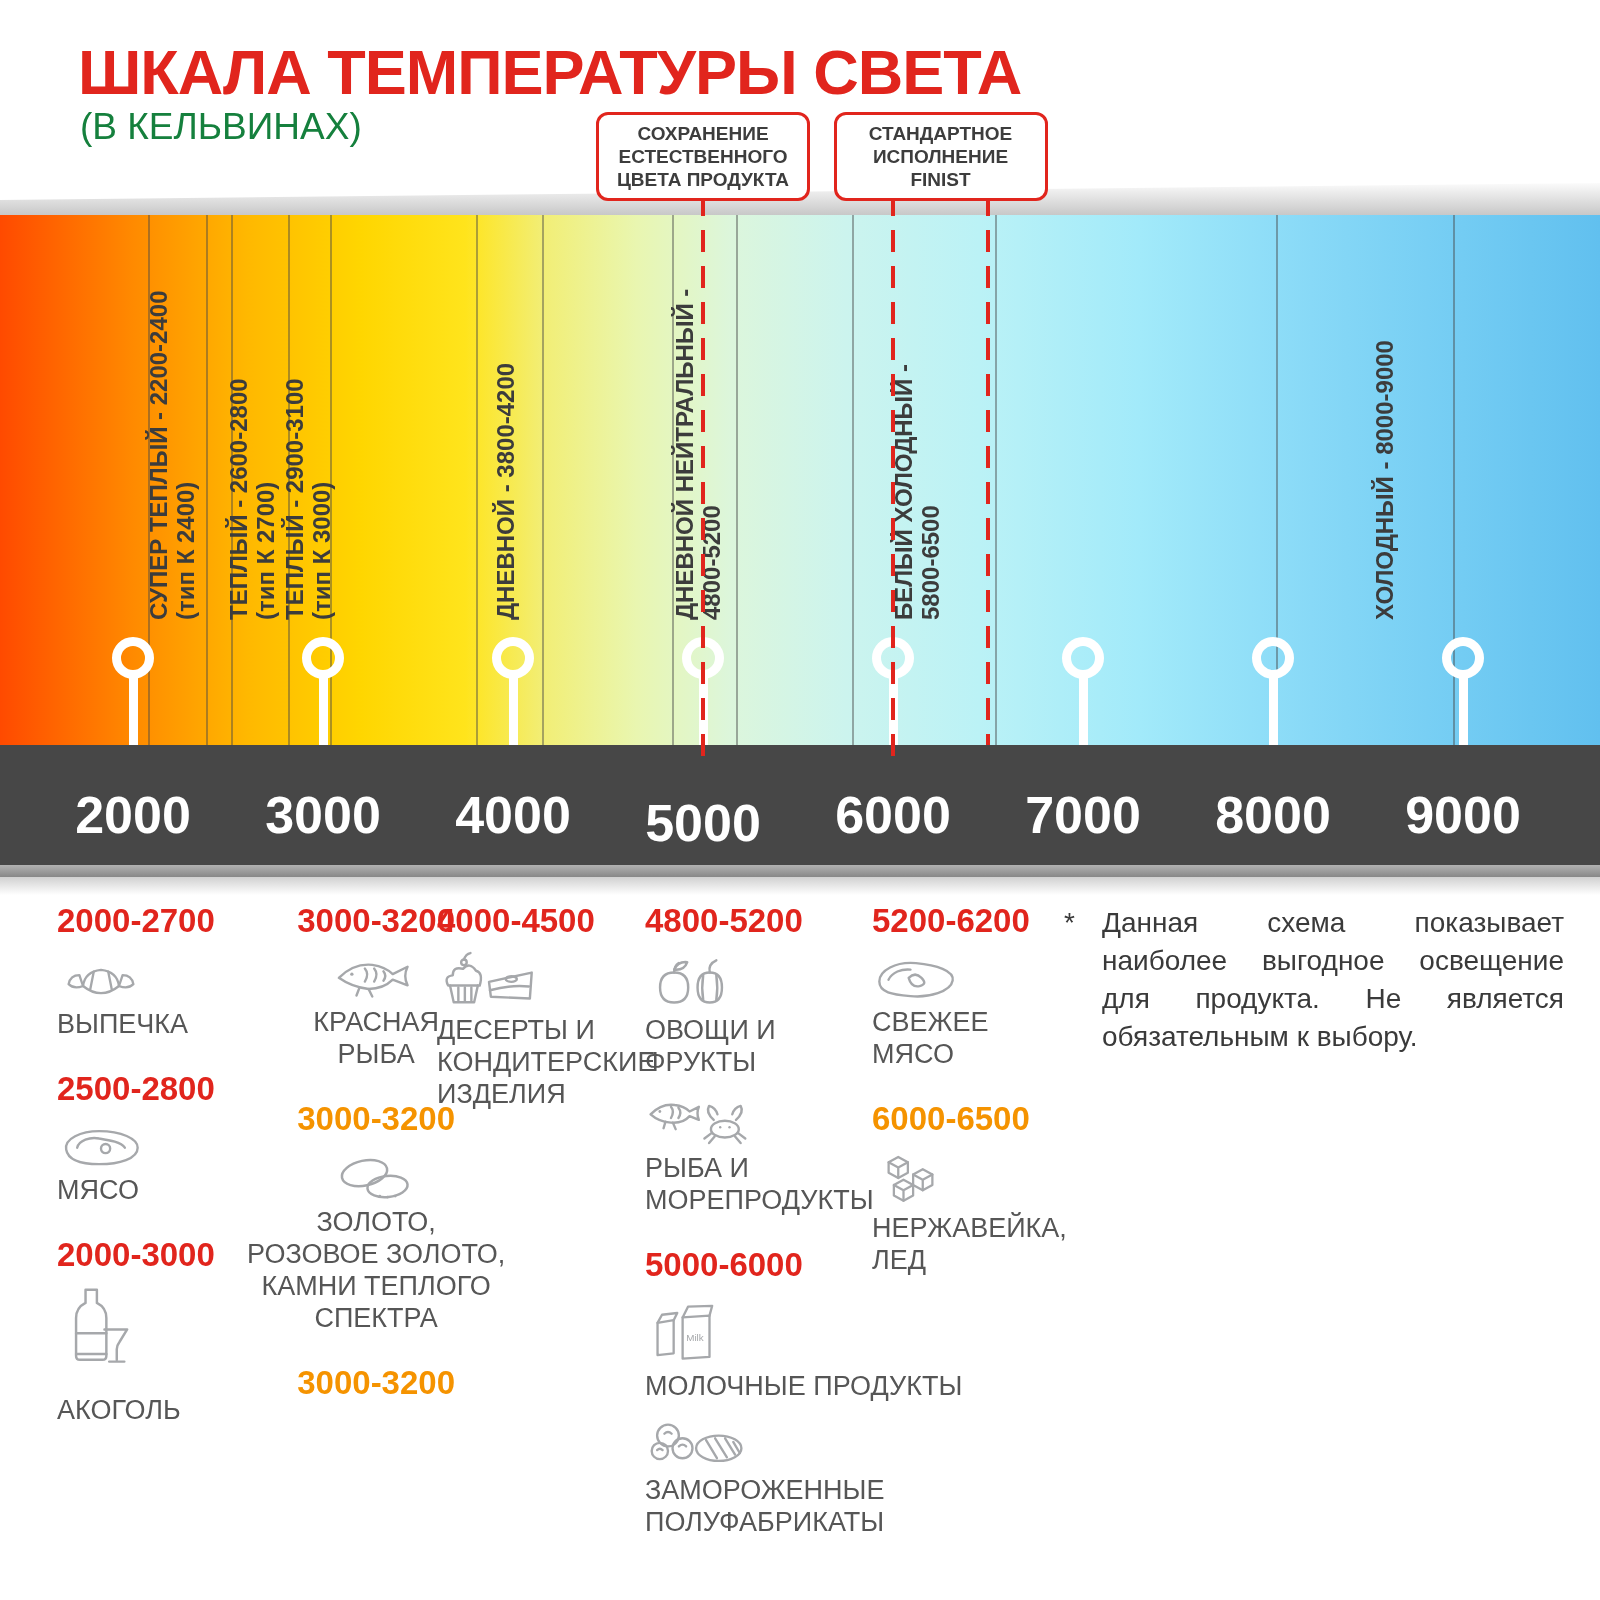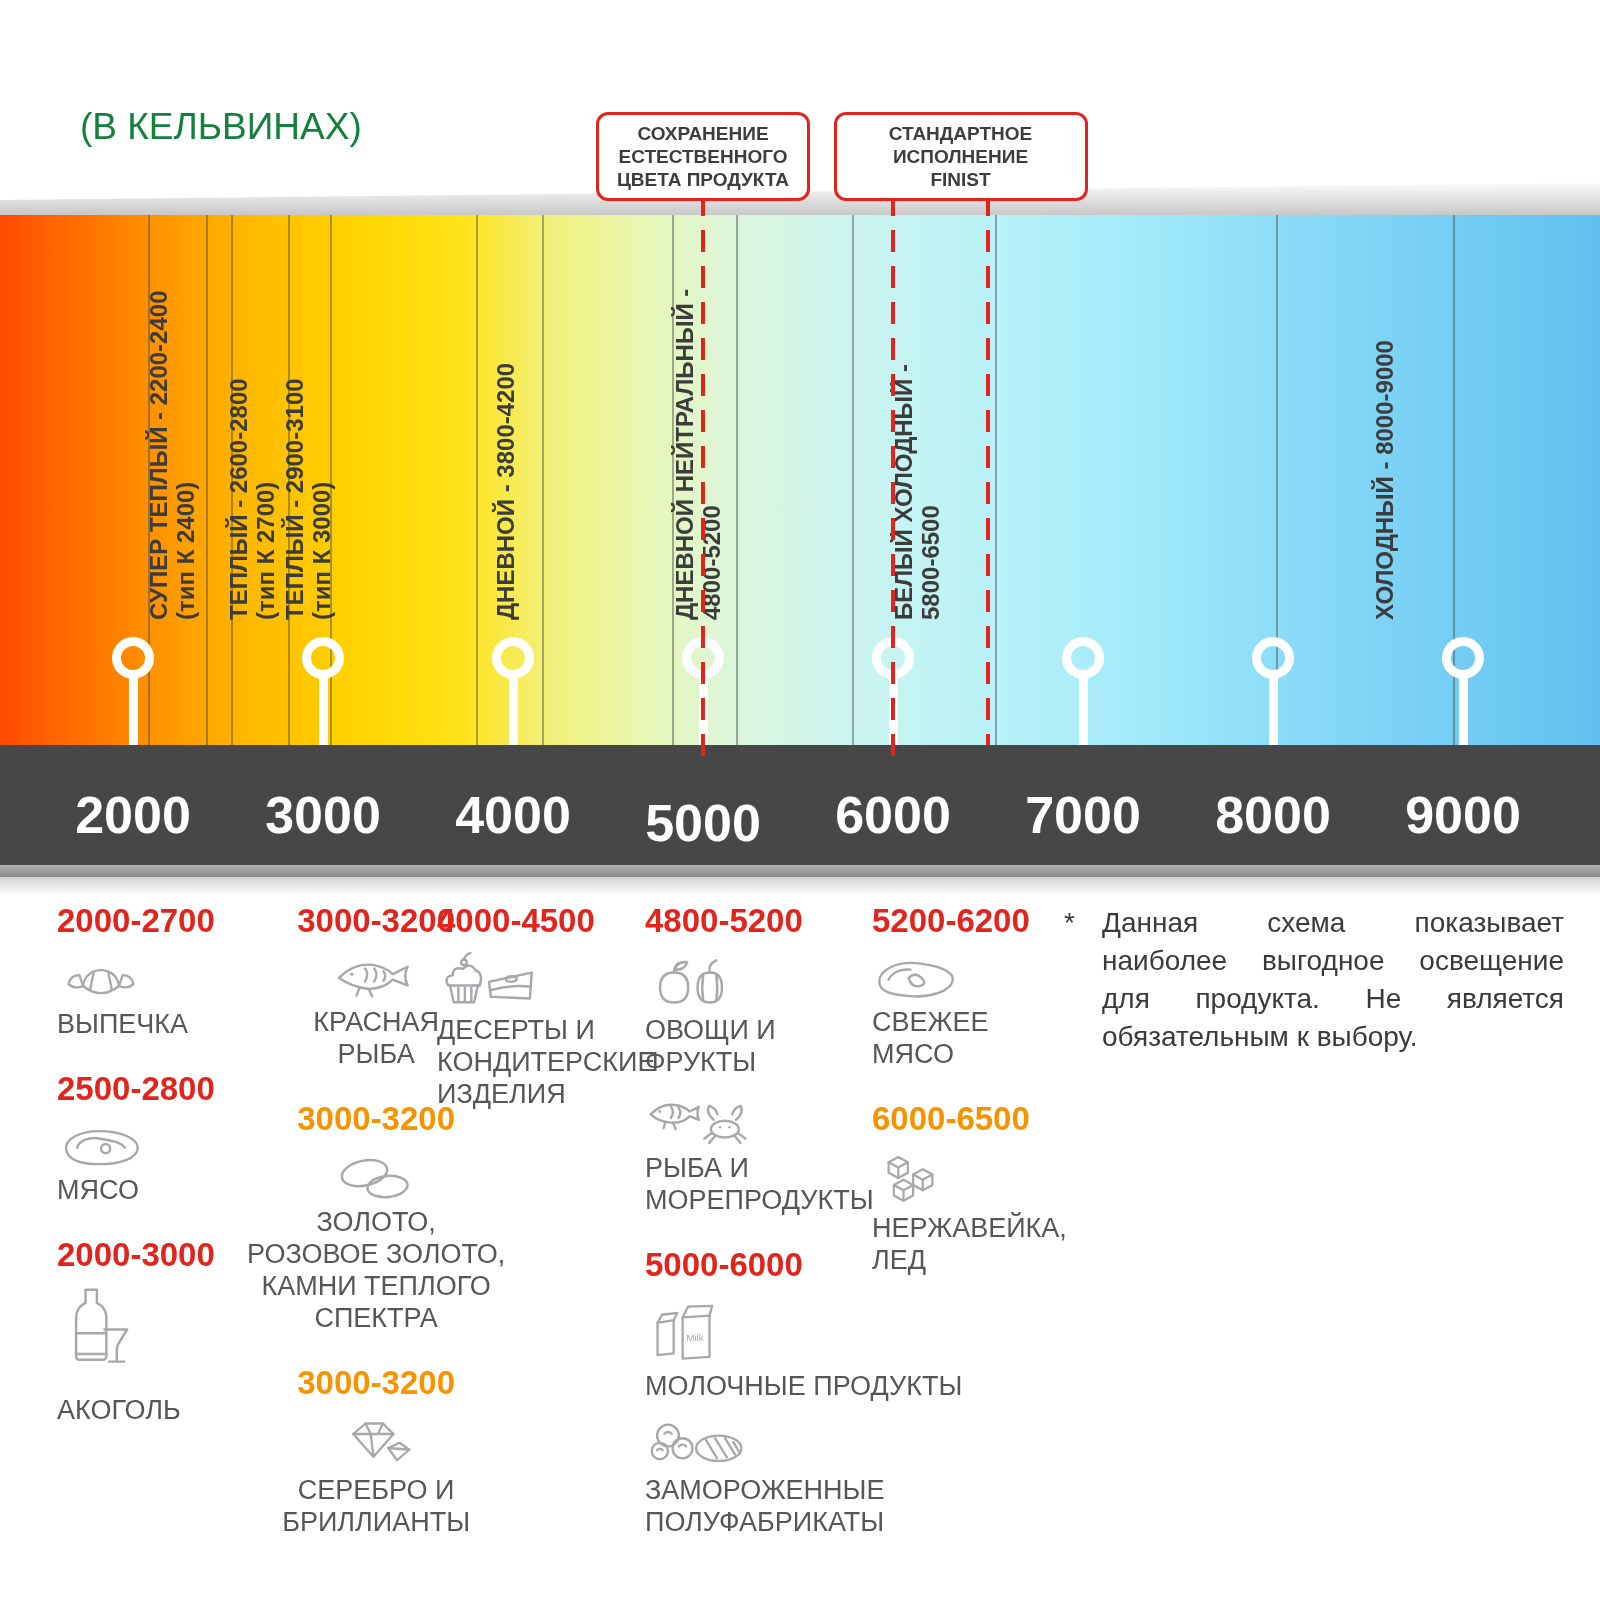--- a/index.html
+++ b/index.html
@@ -44,20 +44,21 @@
   .cat-label{font-size:27px;line-height:32px;color:var(--labelgray);white-space:pre-line;}
   .footnote{position:absolute;left:1064px;top:904px;width:500px;display:grid;
             grid-template-columns:22px 1fr;column-gap:16px;font-size:28px;line-height:38px;
             color:#3a3a3a;}
   .footnote .fn-text{text-align:justify;}
 </style>
 </head>
 <body>
 
 <div id="page">
+  <div class="title">ШКАЛА ТЕМПЕРАТУРЫ СВЕТА</div>
   <div class="subtitle">(В КЕЛЬВИНАХ)</div>
 
   <div class="strip"></div>
 
   <div class="grad" style="background: linear-gradient(90deg, rgb(255, 74, 0) 0%, rgb(255, 138, 0) 8.31%, rgb(255, 184, 0) 15.44%, rgb(255, 214, 0) 22.56%, rgb(255, 228, 28) 29.09%, rgb(242, 238, 116) 33.84%, rgb(233, 246, 176) 39.78%, rgb(220, 246, 220) 45.72%, rgb(204, 244, 238) 52.84%, rgb(187, 242, 246) 61.16%, rgb(162, 234, 250) 71.25%, rgb(136, 217, 247) 81.94%, rgb(115, 204, 243) 91.44%, rgb(97, 192, 239) 100%);">
       <div class="zoneline" style="left: 148.151px;"></div>
       <div class="zoneline" style="left: 206.101px;"></div>
       <div class="zoneline" style="left: 230.801px;"></div>
       <div class="zoneline" style="left: 287.802px;"></div>
       <div class="zoneline" style="left: 329.602px;"></div>
@@ -129,21 +130,21 @@
       <div class="dash" style="left: 701.004px; height: 571px;"></div>
       <div class="dash" style="left: 891.006px; height: 571px;"></div>
       <div class="dash" style="left: 986.006px; height: 551px;"></div>
     </div>
   <div id="callout-layer">
       <div class="callout" style="width: 214px; left: 596.004px; top: 112px;">
         <div>СОХРАНЕНИЕ</div>
         <div>ЕСТЕСТВЕННОГО</div>
         <div>ЦВЕТА ПРОДУКТА</div>
       </div>
-      <div class="callout" style="width: 254px; left: 833.506px; top: 112px;">
+      <div class="callout" style="width: 214px; left: 833.506px; top: 112px;">
         <div>СТАНДАРТНОЕ</div>
         <div>ИСПОЛНЕНИЕ</div>
         <div>FINIST</div>
       </div>
     </div>
 
   <div class="cols">
       <div class="col" style="left: 57px;">
         <div class="range" style="color: rgb(225, 37, 29);">2000-2700</div>
         <div class="entry">
@@ -205,32 +206,20 @@
                 <circle cx="60" cy="51" r="1.4" fill="currentColor" stroke="none"></circle>
                 <circle cx="68" cy="50" r="1.4" fill="currentColor" stroke="none"></circle>
               </g>
             </svg></div>
           <div class="cat-label">ЗОЛОТО,
 РОЗОВОЕ ЗОЛОТО,
 КАМНИ ТЕПЛОГО
 СПЕКТРА</div>
         </div>
         <div class="range" style="color: rgb(245, 147, 0);">3000-3200</div>
-        <div class="entry">
-          <div class="icon" style="color: rgb(166, 168, 171);"><svg width="84" height="58" viewBox="0 0 96 64">
-              <g fill="none" stroke="currentColor" stroke-width="2.6" stroke-linecap="round" stroke-linejoin="round">
-                <path d="M22 24L36 12H56L68 24L45 50Z"></path>
-                <path d="M22 24H68M36 12l6 12 3 26M56 12l-6 12"></path>
-                <path d="M62 40l13 -6 11 8 -14 12Z"></path>
-                <path d="M62 40l24 2"></path>
-              </g>
-            </svg></div>
-          <div class="cat-label">СЕРЕБРО И
-БРИЛЛИАНТЫ</div>
-        </div>
       </div>
       <div class="col" style="left: 437px;">
         <div class="range" style="color: rgb(225, 37, 29);">4000-4500</div>
         <div class="entry">
           <div class="icon" style="color: rgb(166, 168, 171);"><svg width="104" height="60" viewBox="0 0 112 64">
               <g fill="none" stroke="currentColor" stroke-width="2.6" stroke-linecap="round" stroke-linejoin="round">
                 <path d="M14 38l4 18h22l4 -18"></path>
                 <path d="M23 40v14M30 40v15M37 40v14"></path>
                 <path d="M12 38Q7 28 17 27Q17 17 28 20Q35 12 42 22Q50 24 46 38Z"></path>
                 <circle cx="29" cy="13" r="3"></circle>

